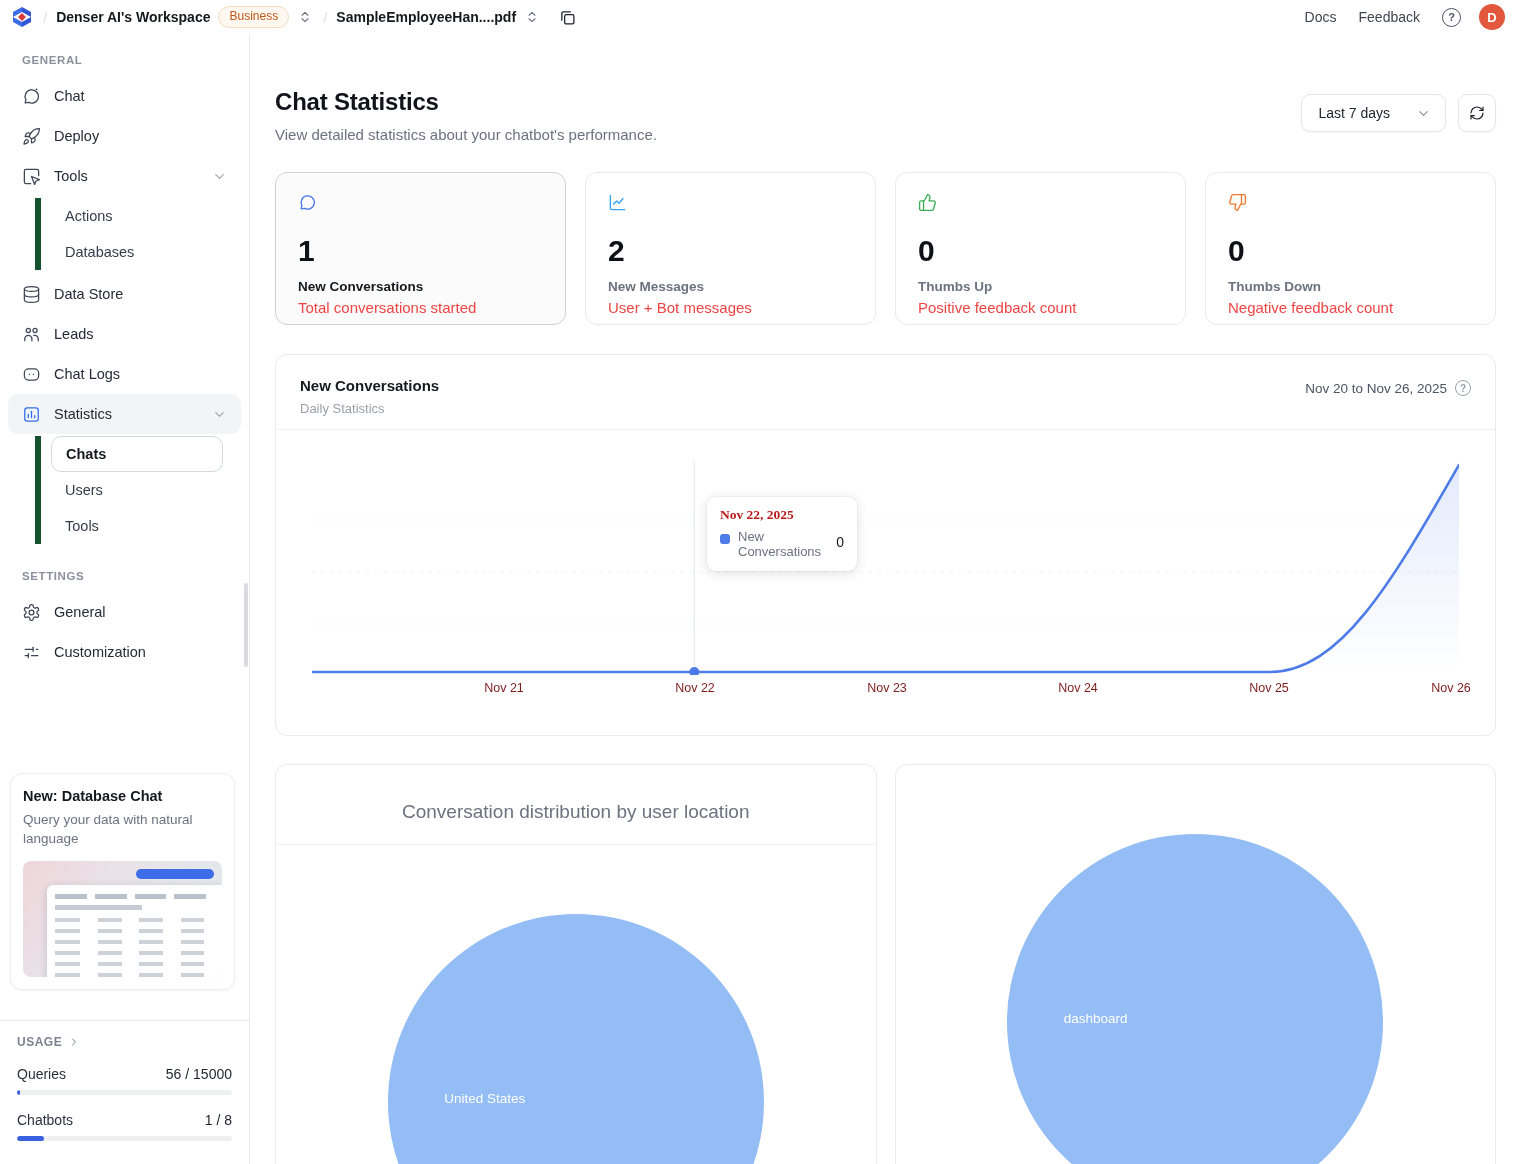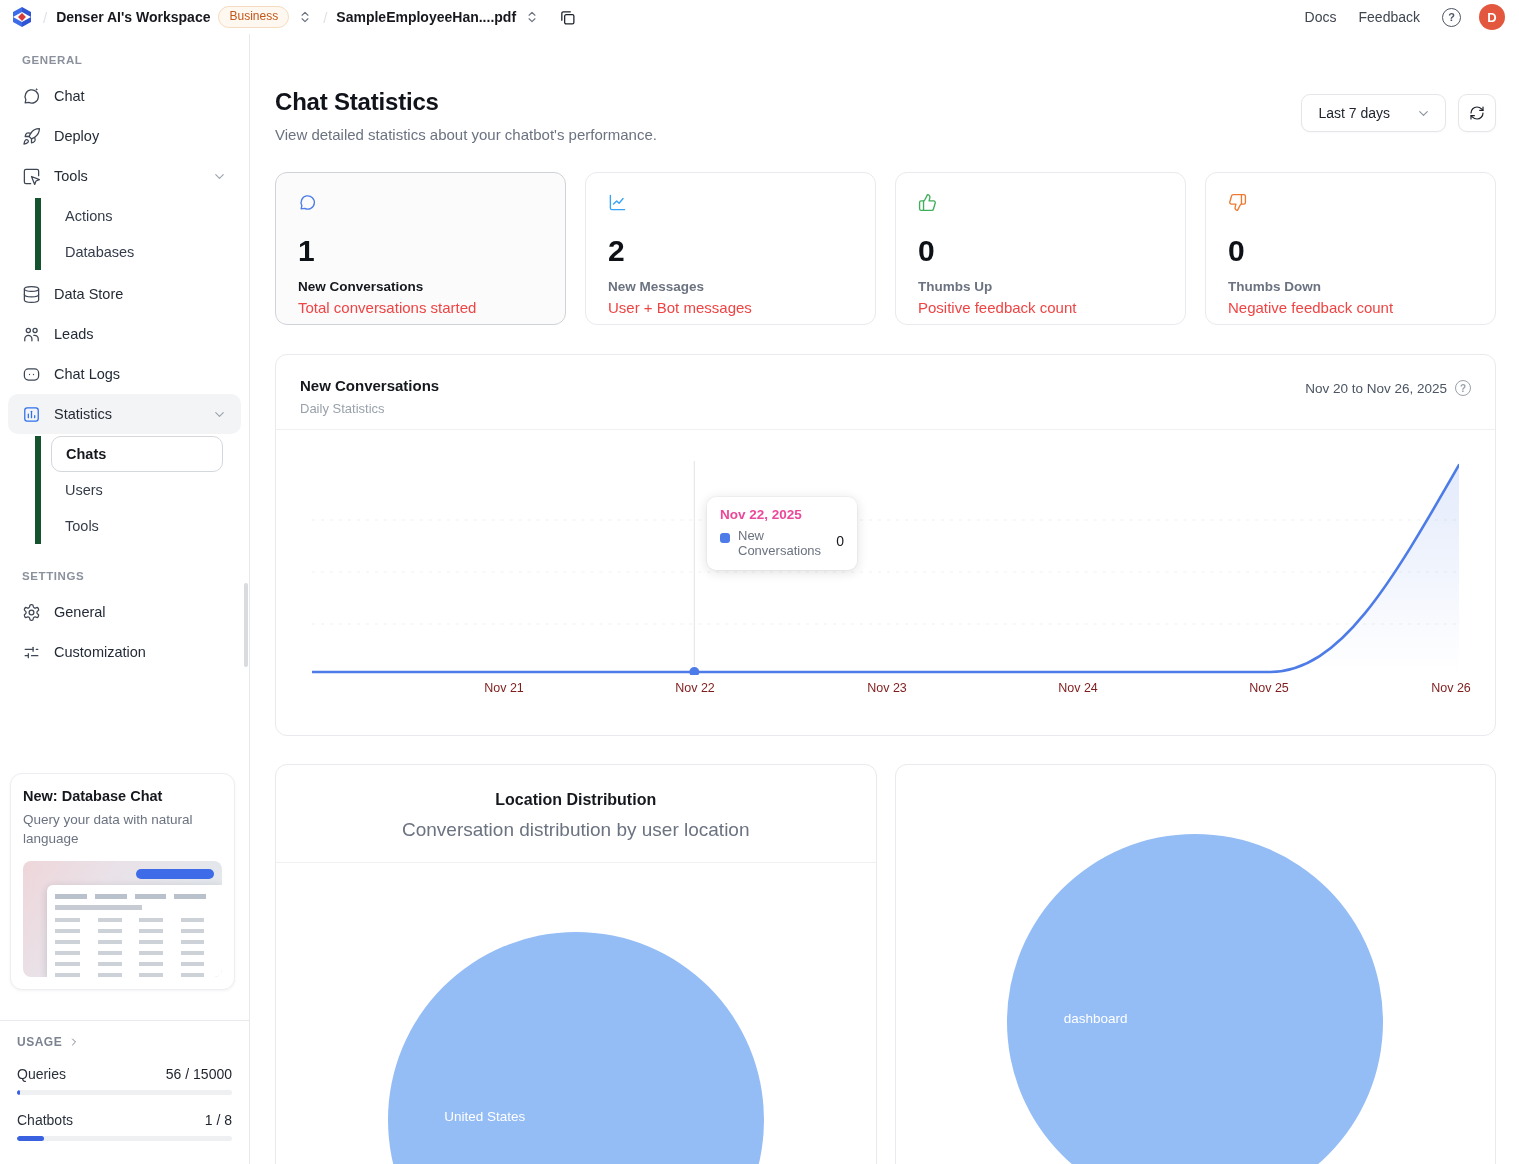--- a/index.html
+++ b/index.html
@@ -118,21 +118,21 @@
     padding:22px 24px 0 24px; height:75px; border-bottom:1px solid #eef0f2; }
   .chart-title { font-size:15px; font-weight:700; color:#15181d; }
   .chart-sub { font-size:13px; color:#9aa1ab; margin-top:7px; }
   .chart-range { display:flex; align-items:center; font-size:13.5px; color:#4b5563; margin-top:3px; }
   .info-circle { width:16px; height:16px; border:1.3px solid #9aa1ab; border-radius:50%; color:#9aa1ab;
     font-size:10px; display:flex; align-items:center; justify-content:center; margin-left:8px; font-weight:700; }
   .chart-body { position:relative; margin:5px 36px 0 36px; height:240px; }
   .chart-body svg.plot { position:absolute; inset:0; width:100%; height:100%; }
   .tooltip { position:absolute; left:395px; top:62px; width:150px; background:#fff; border-radius:9px;
     box-shadow:0 2px 12px rgba(25,30,45,.14), 0 0 0 1px rgba(25,30,45,.03); padding:10px 13px 11px 13px; }
-  .tooltip-date { font-size:13.5px; font-weight:700; color:#ec4899; }
+  .tooltip-date { font-size:13.5px; font-weight:700; color:#b91c1c;font-family:Liberation Serif, serif; }
   .tooltip-row { display:flex; align-items:flex-start; margin-top:7px; }
   .tt-swatch { width:10px; height:10px; border-radius:3px; background:#4d7ce8; margin-top:4px; flex:0 0 10px; }
   .tt-series { font-size:13px; color:#6b7280; line-height:1.15; margin-left:8px; width:86px; }
   .tt-value { font-size:14px; color:#15181d; margin-left:auto; margin-top:4px; }
   .x-labels { position:relative; margin:6px 36px 0 36px; height:20px; }
   .x-labels span { position:absolute; transform:translateX(-50%); font-size:12.5px; color:#7f1d1d;
     white-space:nowrap; }
 
   
   .pie-grid { display:grid; grid-template-columns:1fr 1fr; gap:18px; margin-top:28px; }
@@ -488,21 +488,20 @@
         <span style="left:575px">Nov 23</span>
         <span style="left:766px">Nov 24</span>
         <span style="left:957px">Nov 25</span>
         <span style="left:1139px">Nov 26</span>
       </div>
     </section>
 
     <div class="pie-grid">
       <section class="pie-card">
         <div class="pie-head">
-          <div class="pie-title">Location Distribution</div>
           <div class="pie-sub">Conversation distribution by user location</div>
         </div>
         <div class="pie-area">
           <div class="pie-circle">
             <span class="pie-label">United States</span>
           </div>
         </div>
       </section>
 
       <section class="pie-card">

